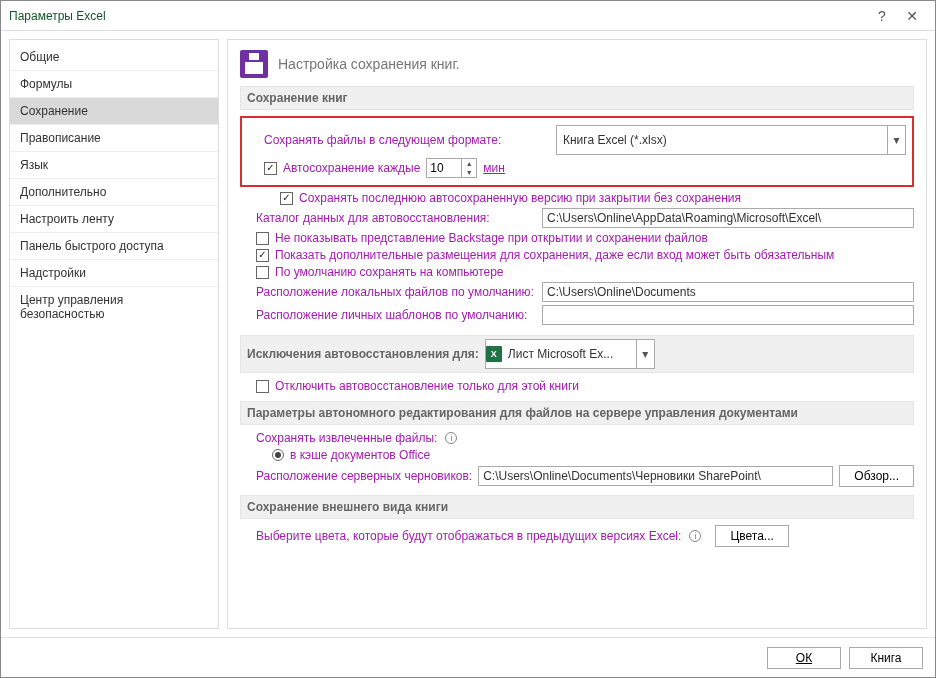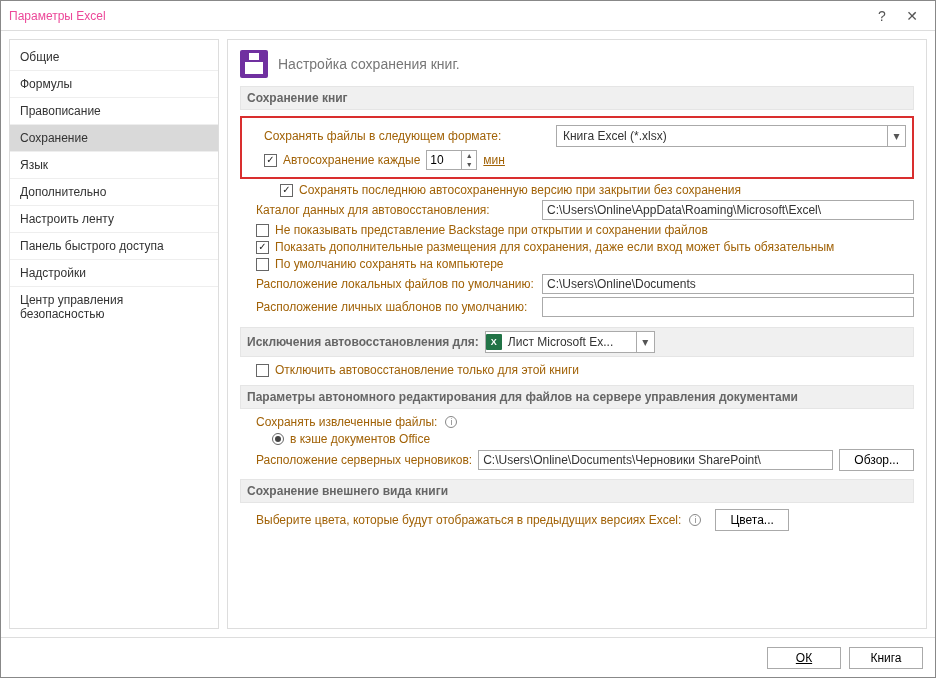--- a/index.html
+++ b/index.html
@@ -1,42 +1,42 @@
 <!DOCTYPE html>
 <html><head>
 <meta charset="utf-8">
 <style>
   * { box-sizing: border-box; font-family: "Segoe UI", Tahoma, sans-serif; font-size: 12px; }
   body { margin: 0; background: #fff; }
   .window { width: 936px; height: 678px; border: 1px solid #888; background: #fff; position: relative; display: flex; flex-direction: column; }
   .titlebar { height: 30px; display: flex; align-items: center; padding: 0 8px; border-bottom: 1px solid #ddd; }
-  .titlebar .title { flex: 1; color: #ec4899; }
+  .titlebar .title { flex: 1; color: #14532d; }
   .titlebar .tbtn { width: 30px; text-align: center; color: #555; font-size: 14px; cursor: default; }
   .body { flex: 1; display: flex; padding: 8px; gap: 8px; overflow: hidden; }
   .sidebar { width: 210px; border: 1px solid #ddd; padding: 4px 0; background: #fff; }
   .side-item { padding: 6px 10px; color: #333; border-bottom: 1px solid #eee; cursor: default; }
   .side-item.selected { background: #d9d9d9; }
   .side-item:last-child { border-bottom: none; }
   .content { flex: 1; border: 1px solid #ddd; padding: 10px 12px 10px 12px; overflow-y: auto; }
   .header-row { display: flex; align-items: center; gap: 10px; margin-bottom: 6px; }
   .save-icon { width: 28px; height: 28px; background: #7030a0; position: relative; border-radius: 2px; }
   .save-icon::before { content: ""; position: absolute; left: 5px; top: 12px; width: 18px; height: 12px; background: #fff; }
   .save-icon::after { content: ""; position: absolute; left: 9px; top: 3px; width: 10px; height: 7px; background: #fff; }
   .header-text { color: #777; font-size: 14px; }
   .section-label { background: #f0f0f0; color: #666; font-weight: bold; padding: 4px 6px; margin: 8px 0 6px 0; border: 1px solid #e5e5e5; }
   .row { display: flex; align-items: center; gap: 6px; margin: 3px 0; padding-left: 16px; }
   .row.indent { padding-left: 40px; }
   .row.indent2 { padding-left: 32px; }
   .checkbox { width: 13px; height: 13px; border: 1px solid #666; background: #fff; display: inline-flex; align-items: center; justify-content: center; font-size: 10px; line-height: 1; color: #222; flex-shrink: 0; }
   .checkbox.checked::before { content: "✓"; }
   .radio { width: 12px; height: 12px; border: 1px solid #666; border-radius: 50%; display: inline-flex; align-items: center; justify-content: center; flex-shrink: 0; }
   .radio.checked::before { content: ""; width: 6px; height: 6px; background: #444; border-radius: 50%; display: block; }
-  .label { color: #a16207; }
+  .label { color: #a21caf; }
   .field { border: 1px solid #aaa; background: #fff; height: 20px; padding: 1px 4px; color: #333; }
-  .dropdown { display: flex; align-items: center; border: 1px solid #aaa; background: #fff; height: 22px; }
+  .dropdown { display: flex; align-items: center; border: 1px solid #aaa; background: #fff; height: 30px; }
   .dropdown .dd-text { flex: 1; padding: 0 6px; color: #333; overflow: hidden; text-overflow: ellipsis; white-space: nowrap; }
   .dropdown .dd-btn { width: 18px; height: 100%; border-left: 1px solid #aaa; display: flex; align-items: center; justify-content: center; color: #555; }
   .spinner { display: flex; border: 1px solid #aaa; height: 20px; }
   .spinner input { width: 34px; border: none; padding: 0 3px; font-size: 12px; outline: none; }
   .spinner .spin-btns { display: flex; flex-direction: column; border-left: 1px solid #aaa; }
   .spinner .spin-btns div { width: 14px; height: 9px; font-size: 7px; text-align: center; line-height: 9px; color: #555; }
   .highlight-box { border: 2px solid #d92e2e; padding: 4px 6px; margin: 4px 0; }
   .excel-icon { width: 16px; height: 16px; background: #217346; color: #fff; font-size: 9px; font-weight: bold; display: inline-flex; align-items: center; justify-content: center; border-radius: 1px; }
   .info-icon { width: 12px; height: 12px; border: 1px solid #888; border-radius: 50%; font-size: 9px; color: #888; display: inline-flex; align-items: center; justify-content: center; margin-left: 2px; }
   .button { border: 1px solid #aaa; background: #fff; padding: 3px 14px; cursor: default; min-width: 60px; text-align: center; }
@@ -53,22 +53,22 @@
   <div class="titlebar">
     <span class="title">Параметры Excel</span>
     <span class="tbtn">?</span>
     <span class="tbtn">✕</span>
   </div>
 
   <div class="body">
     <div class="sidebar">
       <div class="side-item">Общие</div>
       <div class="side-item">Формулы</div>
+      <div class="side-item selected">Сохранение</div>
       <div class="side-item">Правописание</div>
-      <div class="side-item selected">Сохранение</div>
       <div class="side-item">Язык</div>
       <div class="side-item">Дополнительно</div>
       <div class="side-item">Настроить ленту</div>
       <div class="side-item">Панель быстрого доступа</div>
       <div class="side-item">Надстройки</div>
       <div class="side-item">Центр управления безопасностью</div>
     </div>
 
     <div class="content">
       <div class="header-row">

